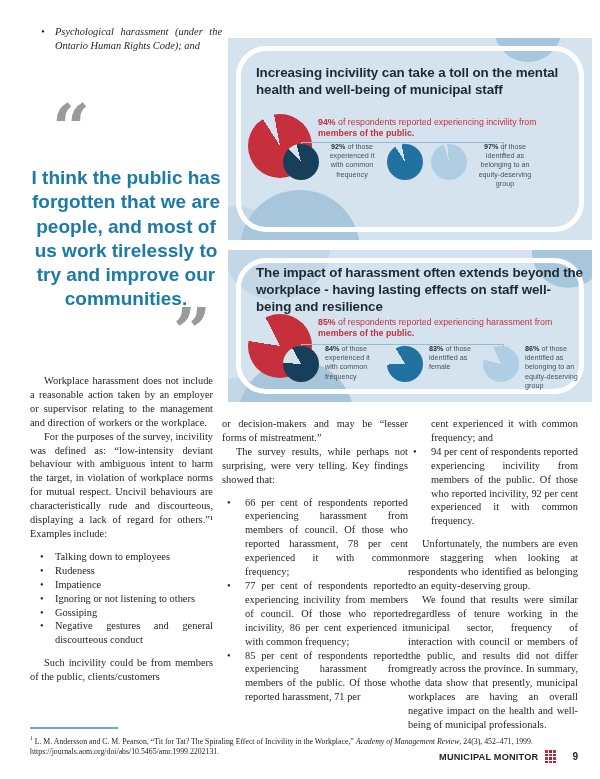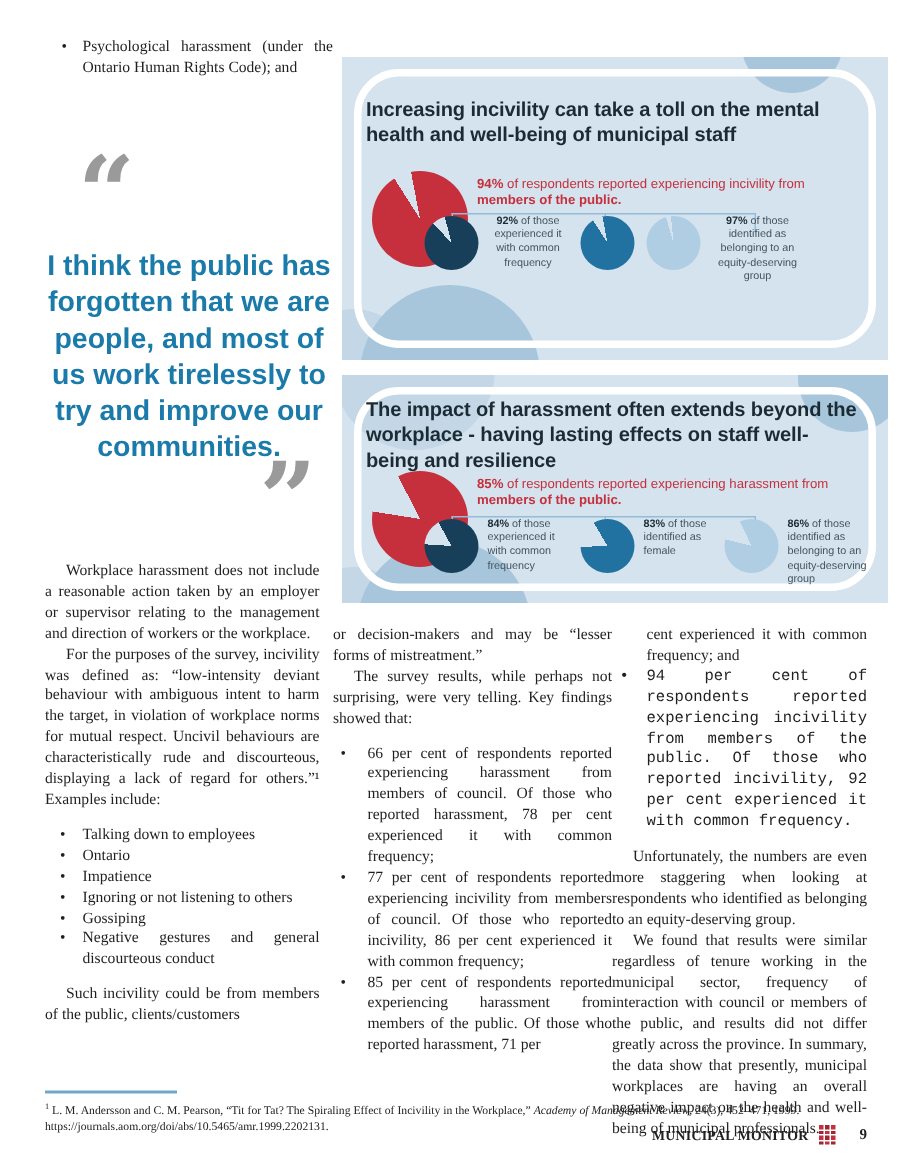--- a/index.html
+++ b/index.html
@@ -1,21 +1,21 @@
 <!DOCTYPE html>
 <html><head>
 <meta charset="utf-8">
 <style>
   html,body{margin:0;padding:0;}
   body{width:600px;height:779px;position:relative;background:#ffffff;overflow:hidden;
        font-family:"Liberation Serif",serif;color:#1f1f1f;}
   .abs{position:absolute;}
 
   
-  .intro{left:30px;top:25px;width:192px;}
+  .intro{left:30px;top:25px;width:192px;font-style:italic;}
   ul.dotlist{list-style:none;margin:0;padding:0;}
   ul.dotlist li{position:relative;padding-left:25px;text-align:justify;
                 font-size:10.4px;line-height:13.9px;}
   ul.dotlist li::before{content:"\2022";position:absolute;left:11px;top:0;}
 
   
   .quote-block{left:30px;top:110px;width:192px;}
   .qmark{font-family:"DejaVu Serif",serif;font-weight:bold;color:#9a9a9a;
          font-size:66px;line-height:36px;letter-spacing:-3px;}
   .qopen{padding-left:22px;height:40px;}
@@ -32,21 +32,21 @@
   .lightb{background:#c3d7e7;}
   #card1 .blob-tr{left:266px;top:-44px;width:68px;height:68px;}
   #card1 .blob-bl-light{left:-30px;top:168px;width:76px;height:76px;}
   #card1 .blob-bl{left:12px;top:152px;width:120px;height:120px;}
   #card2 .blob-tl-light{left:-6px;top:-58px;width:108px;height:108px;}
   #card2 .blob-tr{left:304px;top:-34px;width:72px;height:72px;}
   #card2 .blob-bl-light{left:-28px;top:128px;width:72px;height:72px;}
   #card2 .blob-bl{left:10px;top:110px;width:116px;height:116px;}
   .frame{position:absolute;inset:8px;border:5px solid #ffffff;border-radius:30px;z-index:1;}
   .card-inner{position:absolute;inset:0;z-index:2;}
-  .card-title{position:absolute;left:16px;margin:0;width:328px;
+  .card-title{position:absolute;left:28px;margin:0;width:328px;
               font-family:"Liberation Sans",sans-serif;font-weight:bold;
               font-size:13.4px;line-height:16.8px;color:#1b2b33;letter-spacing:-0.1px;}
   #card1 .card-title{top:27px;}
   #card2 .card-title{top:15px;}
   .big-pie{position:absolute;width:64px;height:64px;border-radius:50%;}
   #card1 .big-pie{left:20px;top:76px;}
   #card2 .big-pie{left:20px;top:64px;}
   .lead{position:absolute;left:90px;width:262px;font-family:"Liberation Sans",sans-serif;
         font-size:8.8px;line-height:11px;color:#c5303c;}
   #card1 .lead{top:79px;}
@@ -85,21 +85,21 @@
   .cont{padding-left:23px;}
 
   
   .fn-rule{left:30px;top:727px;width:88px;height:2px;background:#6fa9c9;}
   .footnote{left:30px;top:733px;width:546px;font-size:7.8px;line-height:10px;color:#222;}
   .footnote sup{font-size:5.5px;}
   .footnote i{font-style:italic;}
 
   
   .footer{left:0;top:750px;width:578px;display:flex;justify-content:flex-end;
-          align-items:center;font-family:Liberation Serif, serif;}
+          align-items:center;font-family:Liberation Sans, sans-serif;}
   .brand{font-weight:bold;font-size:9.2px;letter-spacing:0.2px;color:#231f20;}
   .logo{width:11px;height:13px;margin-left:7px;display:grid;
         grid-template-columns:repeat(3,1fr);grid-template-rows:repeat(4,1fr);gap:1px;}
   .logo span{background:#c5303c;}
   .logo span.dk{background:#9c2733;}
   .pagenum{font-weight:bold;font-size:10px;color:#231f20;margin-left:16px;}
 </style>
 </head>
 <body>
 
@@ -179,42 +179,42 @@
       </div>
     </div>
   </div>
 </section>
 
 <div class="col" id="col-left">
   <p class="ind">Workplace harassment does not include a reasonable action taken by an employer or supervisor relating to the management and direction of workers or the workplace.</p>
   <p class="ind">For the purposes of the survey, incivility was defined as: “low-intensity deviant behaviour with ambiguous intent to harm the target, in violation of workplace norms for mutual respect. Uncivil behaviours are characteristically rude and discourteous, displaying a lack of regard for others.”¹ Examples include:</p>
   <ul class="dotlist">
     <li>Talking down to employees</li>
-    <li>Ontario</li>
+    <li>Rudeness</li>
     <li>Impatience</li>
     <li>Ignoring or not listening to others</li>
     <li>Gossiping</li>
     <li>Negative gestures and general discourteous conduct</li>
   </ul>
   <p class="ind sp">Such incivility could be from members of the public, clients/customers</p>
 </div>
 
 <div class="col" id="col-mid">
   <p>or decision-makers and may be “lesser forms of mistreatment.”</p>
   <p class="ind">The survey results, while perhaps not surprising, were very telling. Key findings showed that:</p>
   <ul class="dotlist">
     <li>66 per cent of respondents reported experiencing harassment from members of council. Of those who reported harassment, 78 per cent experienced it with common frequency;</li>
     <li>77 per cent of respondents reported experiencing incivility from members of council. Of those who reported incivility, 86 per cent experienced it with common frequency;</li>
     <li>85 per cent of respondents reported experiencing harassment from members of the public. Of those who reported harassment, 71 per</li>
   </ul>
 </div>
 
 <div class="col" id="col-right">
   <p class="cont">cent experienced it with common frequency; and</p>
-  <ul class="dotlist" style="margin-top:0;font-family:Liberation Mono, monospace;">
+  <ul class="dotlist" style="margin-top:0;">
     <li>94 per cent of respondents reported experiencing incivility from members of the public. Of those who reported incivility, 92 per cent experienced it with common frequency.</li>
   </ul>
   <p class="ind sp">Unfortunately, the numbers are even more staggering when looking at respondents who identified as belonging to an equity-deserving group.</p>
   <p class="ind">We found that results were similar regardless of tenure working in the municipal sector, frequency of interaction with council or members of the public, and results did not differ greatly across the province. In summary, the data show that presently, municipal workplaces are having an overall negative impact on the health and well-being of municipal professionals.</p>
 </div>
 
 <div class="abs fn-rule"></div>
 <div class="abs footnote">
   <sup>1</sup>
   <span>L. M. Andersson and C. M. Pearson, “Tit for Tat? The Spiraling Effect of Incivility in the Workplace,” </span><i>Academy of  Management Review</i><span>, 24(3), 452–471, 1999. https://journals.aom.org/doi/abs/10.5465/amr.1999.2202131.</span>

